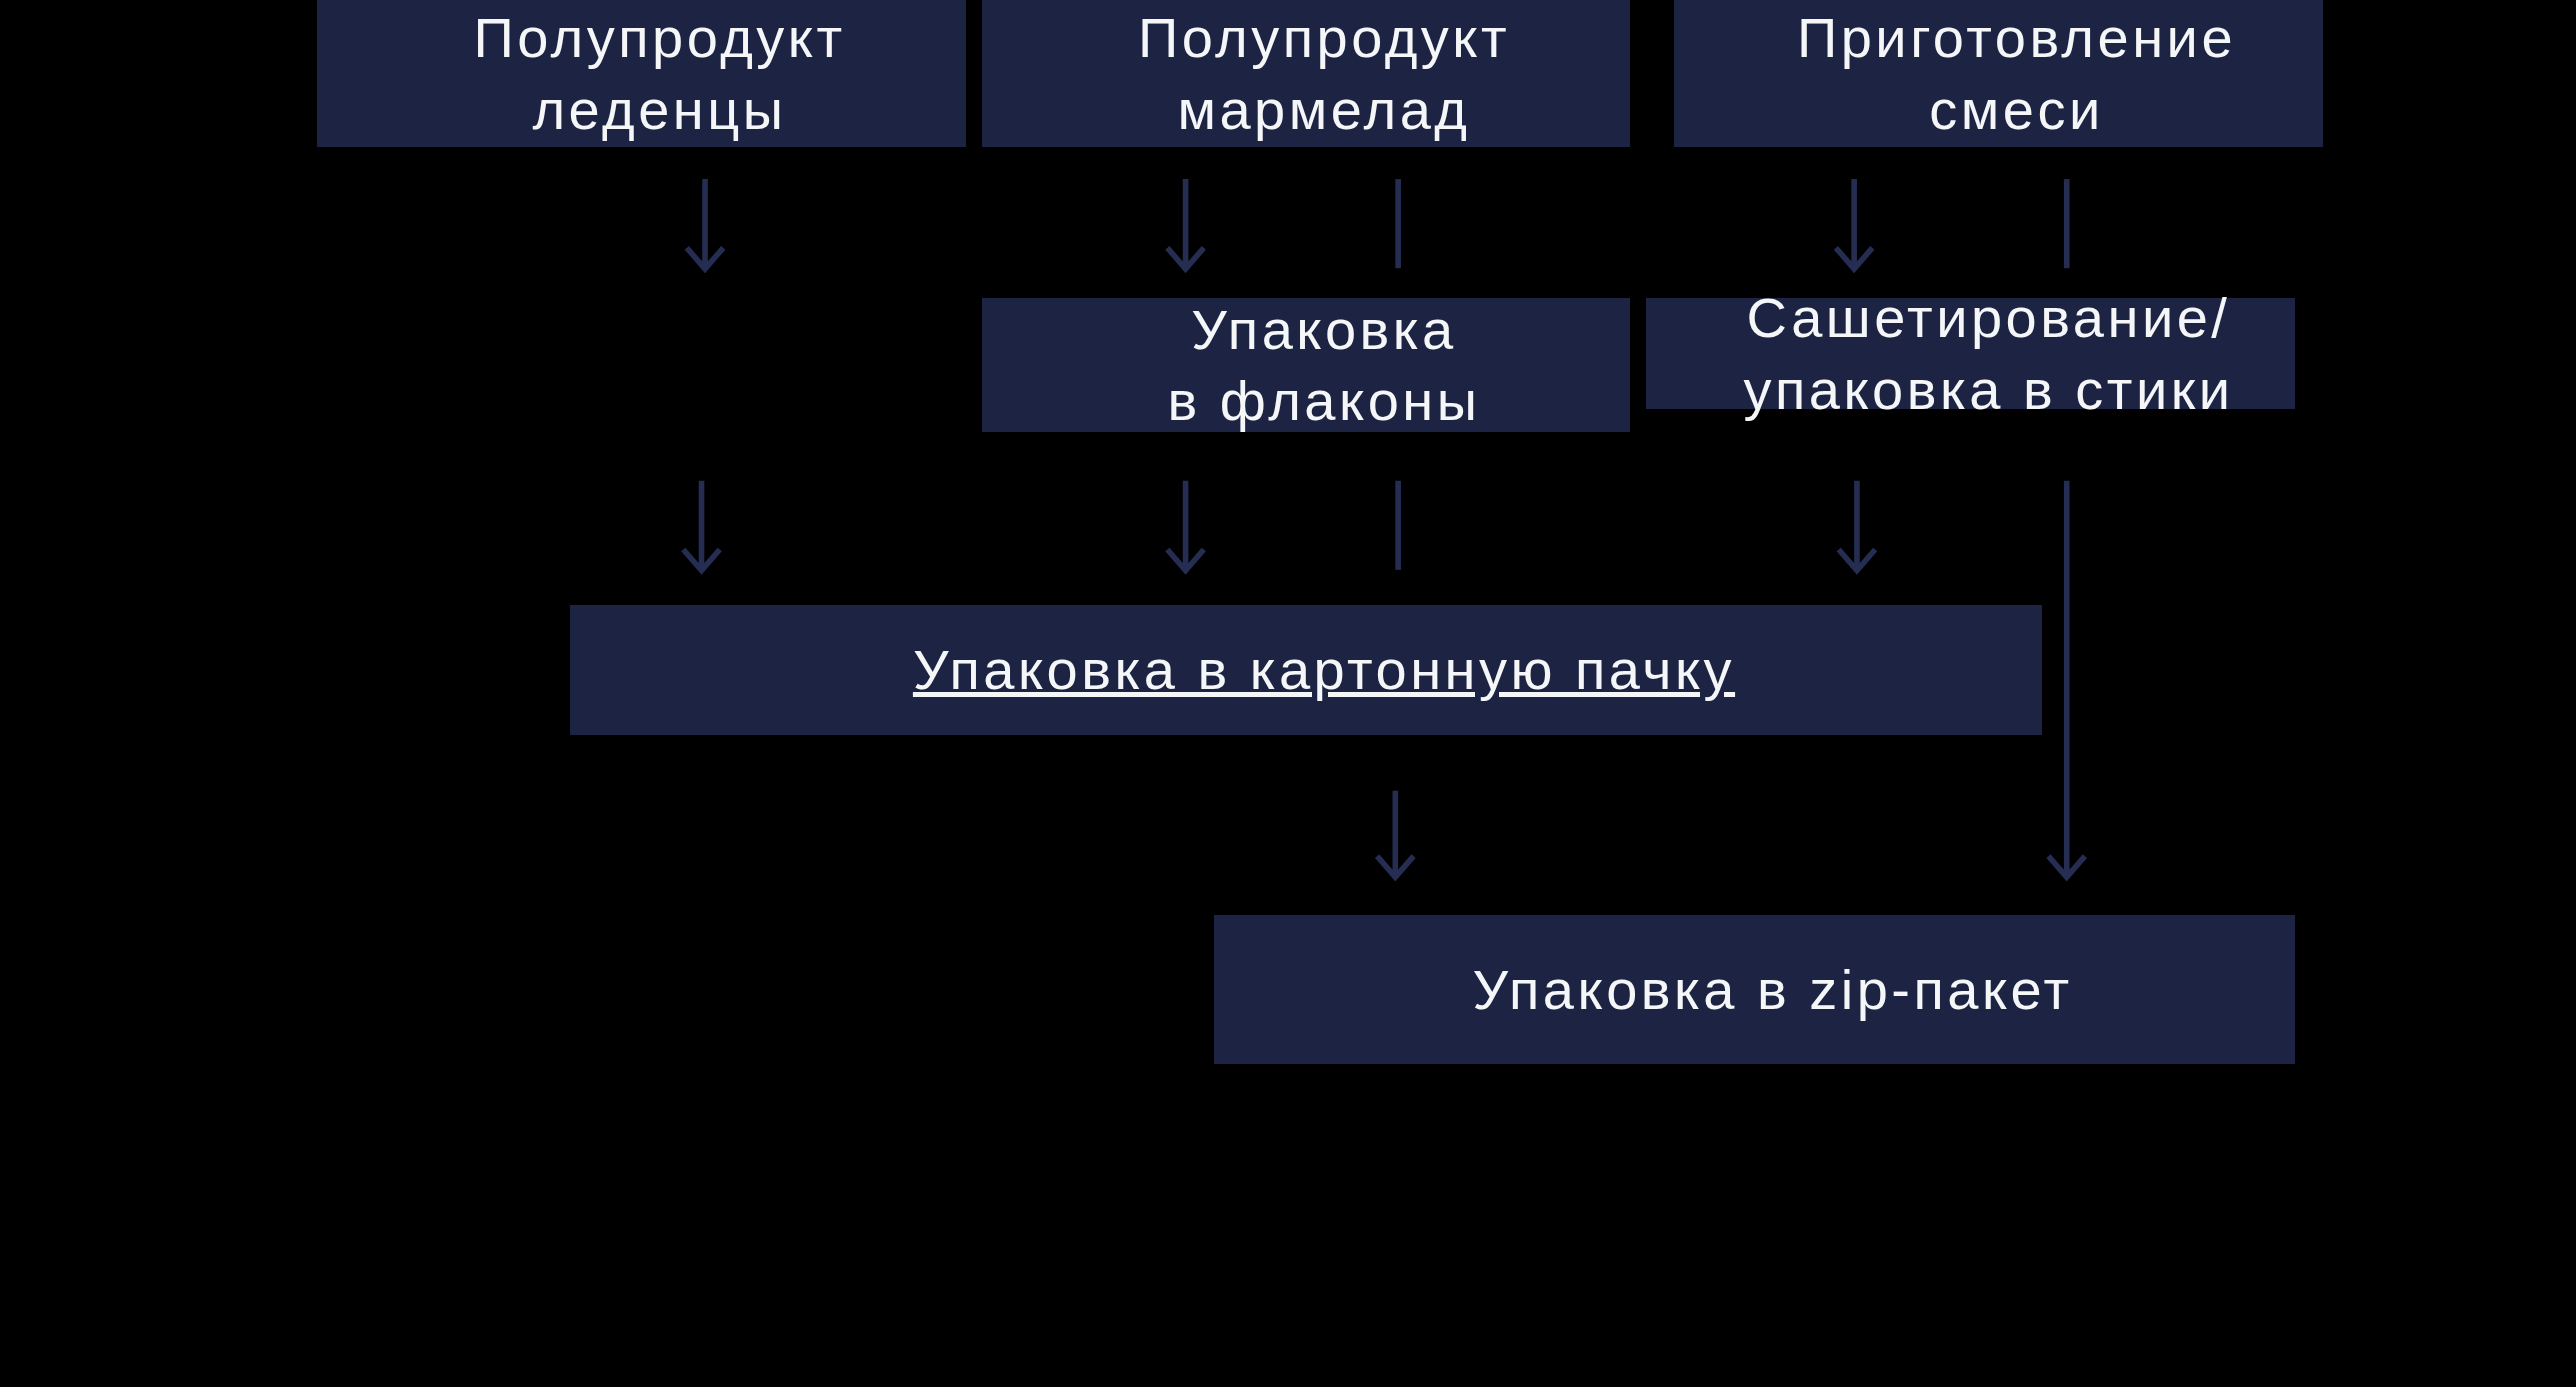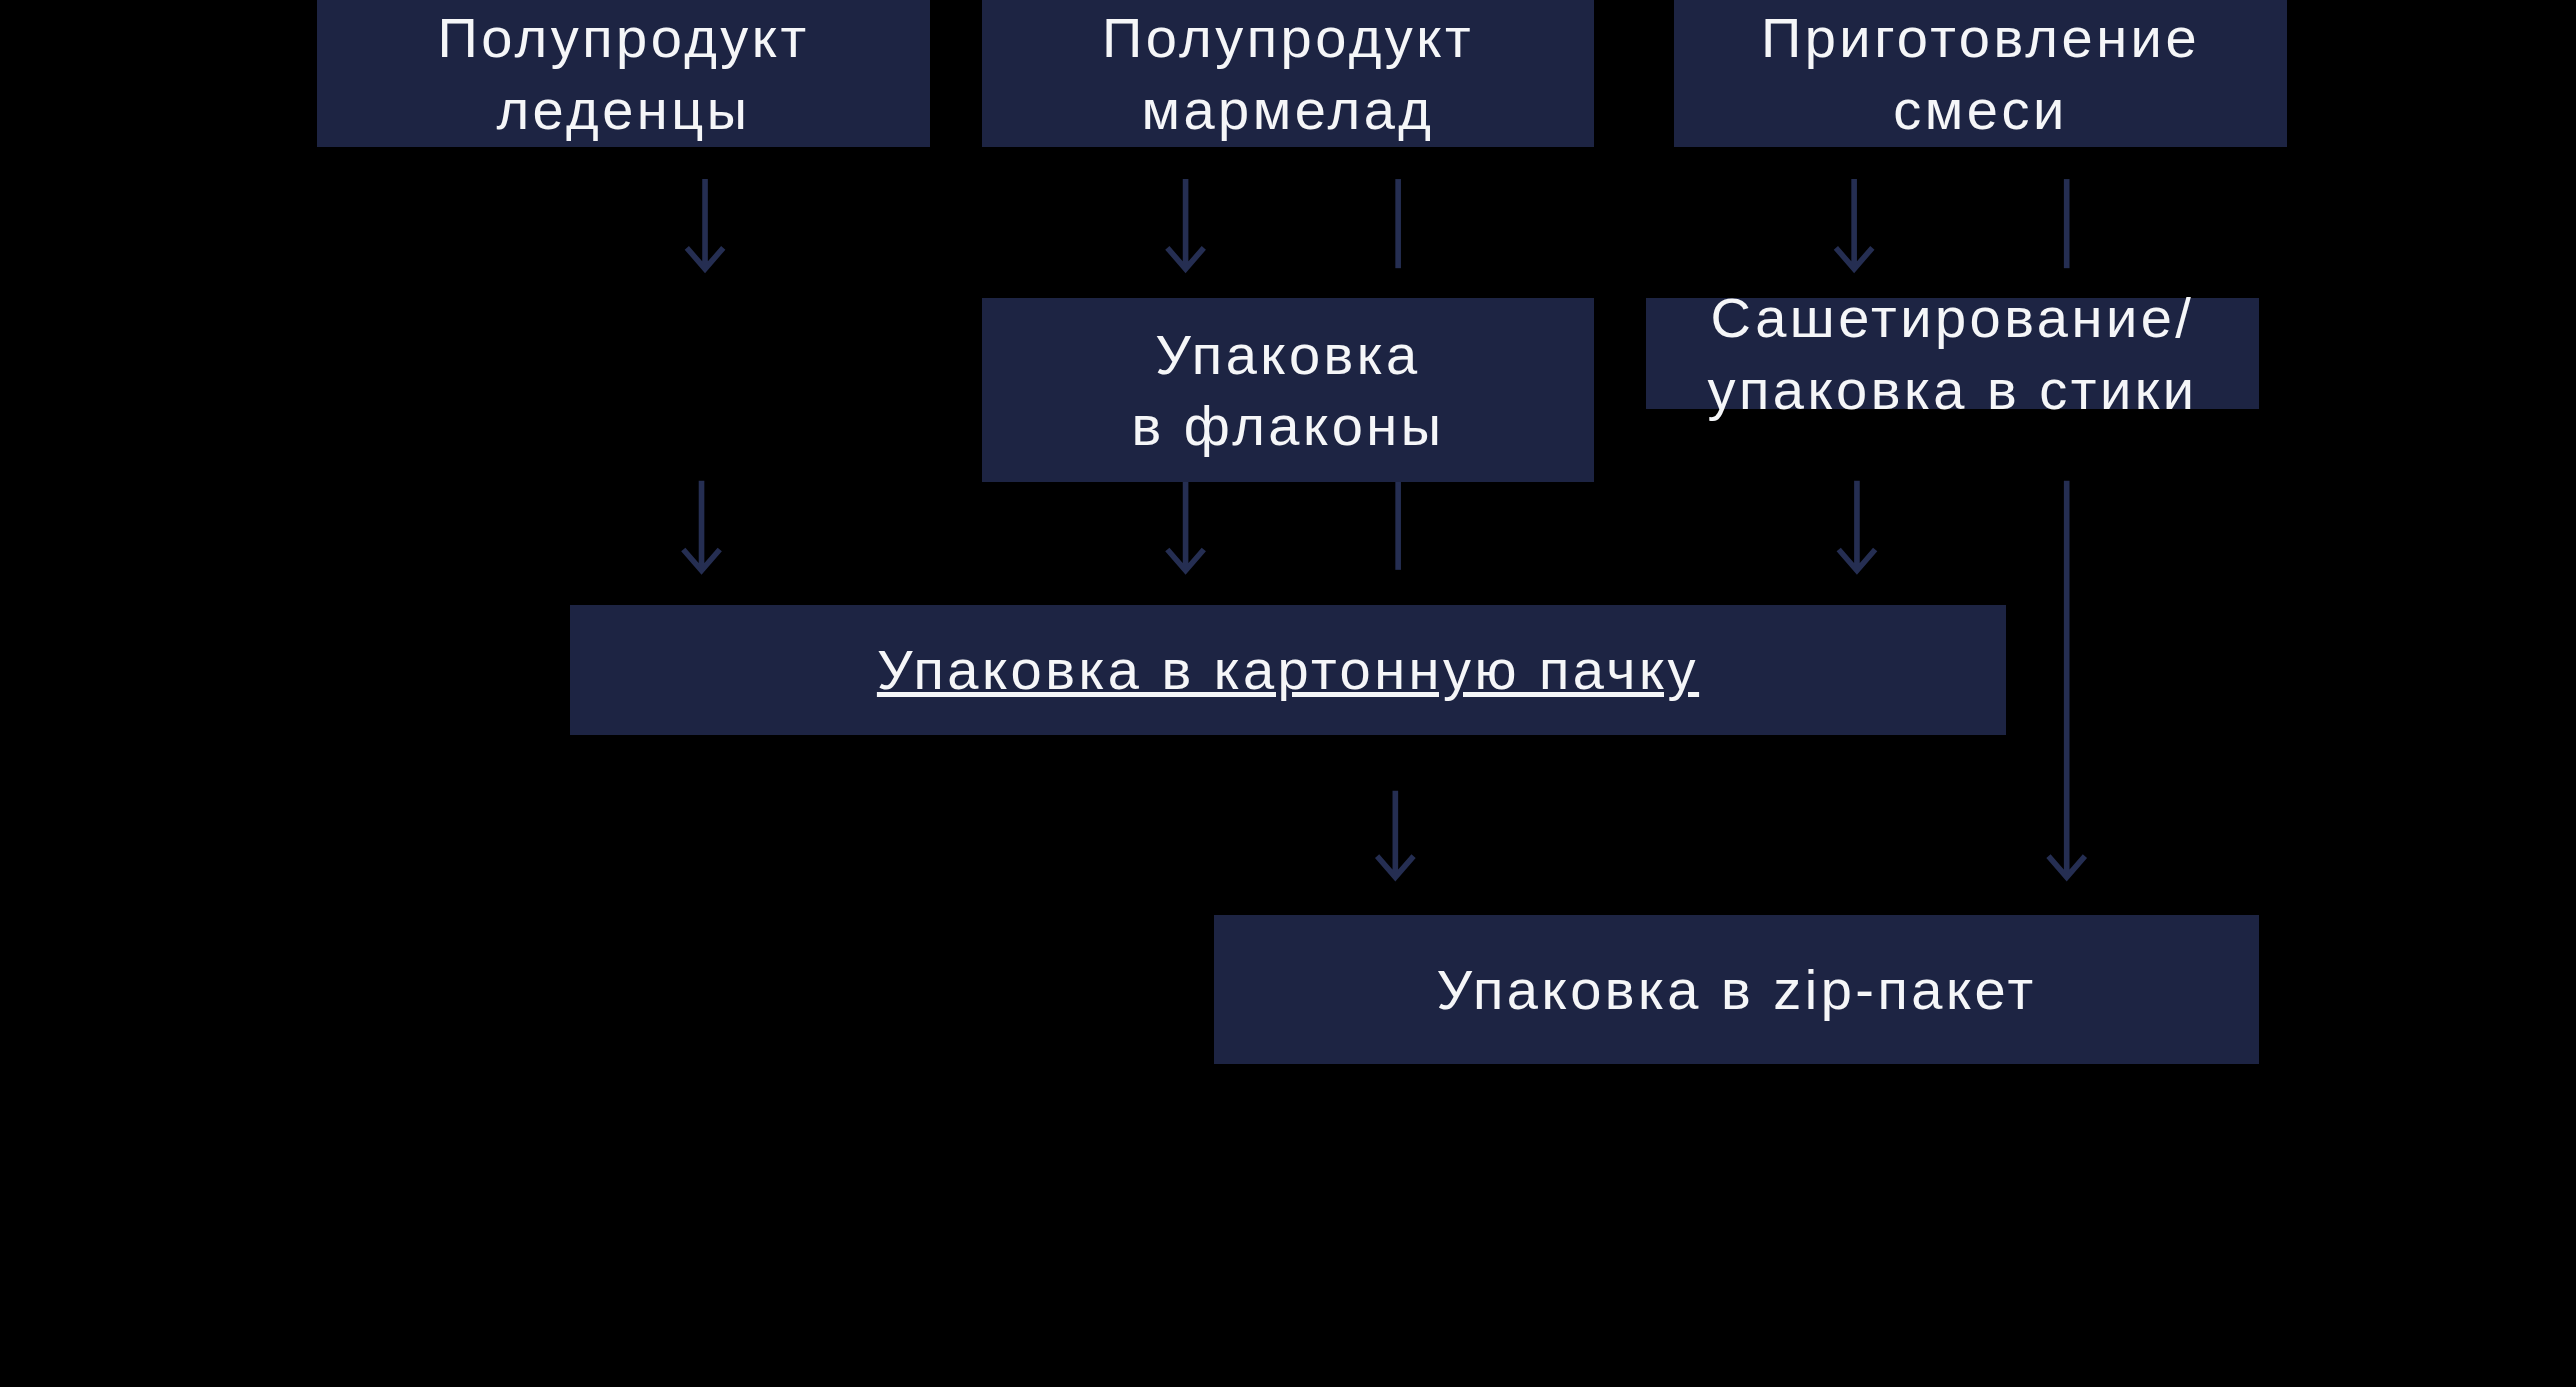--- a/index.html
+++ b/index.html
@@ -21,26 +21,27 @@
     color: #f5f6f8;
     display: flex;
     align-items: center;
     justify-content: center;
     text-align: center;
     font-size: 56px;
     font-weight: 400;
     letter-spacing: 3.5px;
     line-height: 1.27;
     white-space: pre-line;
+    padding-left: 36px;
   }
   .n-lollipops { left: 317px;  top: 0;      width: 613px;  height: 147px; }
   .n-marmalade { left: 982px; top: 0;      width: 612px;  height: 147px; }
   .n-mix       { left: 1646px; top: 0;      width: 613px;  height: 147px; margin-left: 28px; }
   .n-blister   { left: 317px;  top: 298px;  width: 613px;  height: 144px; }
-  .n-vials     { left: 982px; top: 298px;  width: 612px;  height: 184px; }
+  .n-vials     { left: 982px; top: 298px;  width: 612px;  height: 134px; }
   .n-sachet    { left: 1646px; top: 298px;  width: 613px;  height: 111px; }
   .n-carton    { left: 570px;  top: 605px;  width: 1436px; height: 130px; text-decoration: underline; }
   .n-zip       { left: 1214px; top: 915px; width: 1045px; height: 149px; }
   .connector-layer {
     position: absolute;
     left: 0;
     top: 0;
     width: 2576px;
     height: 1388px;
     pointer-events: none;

